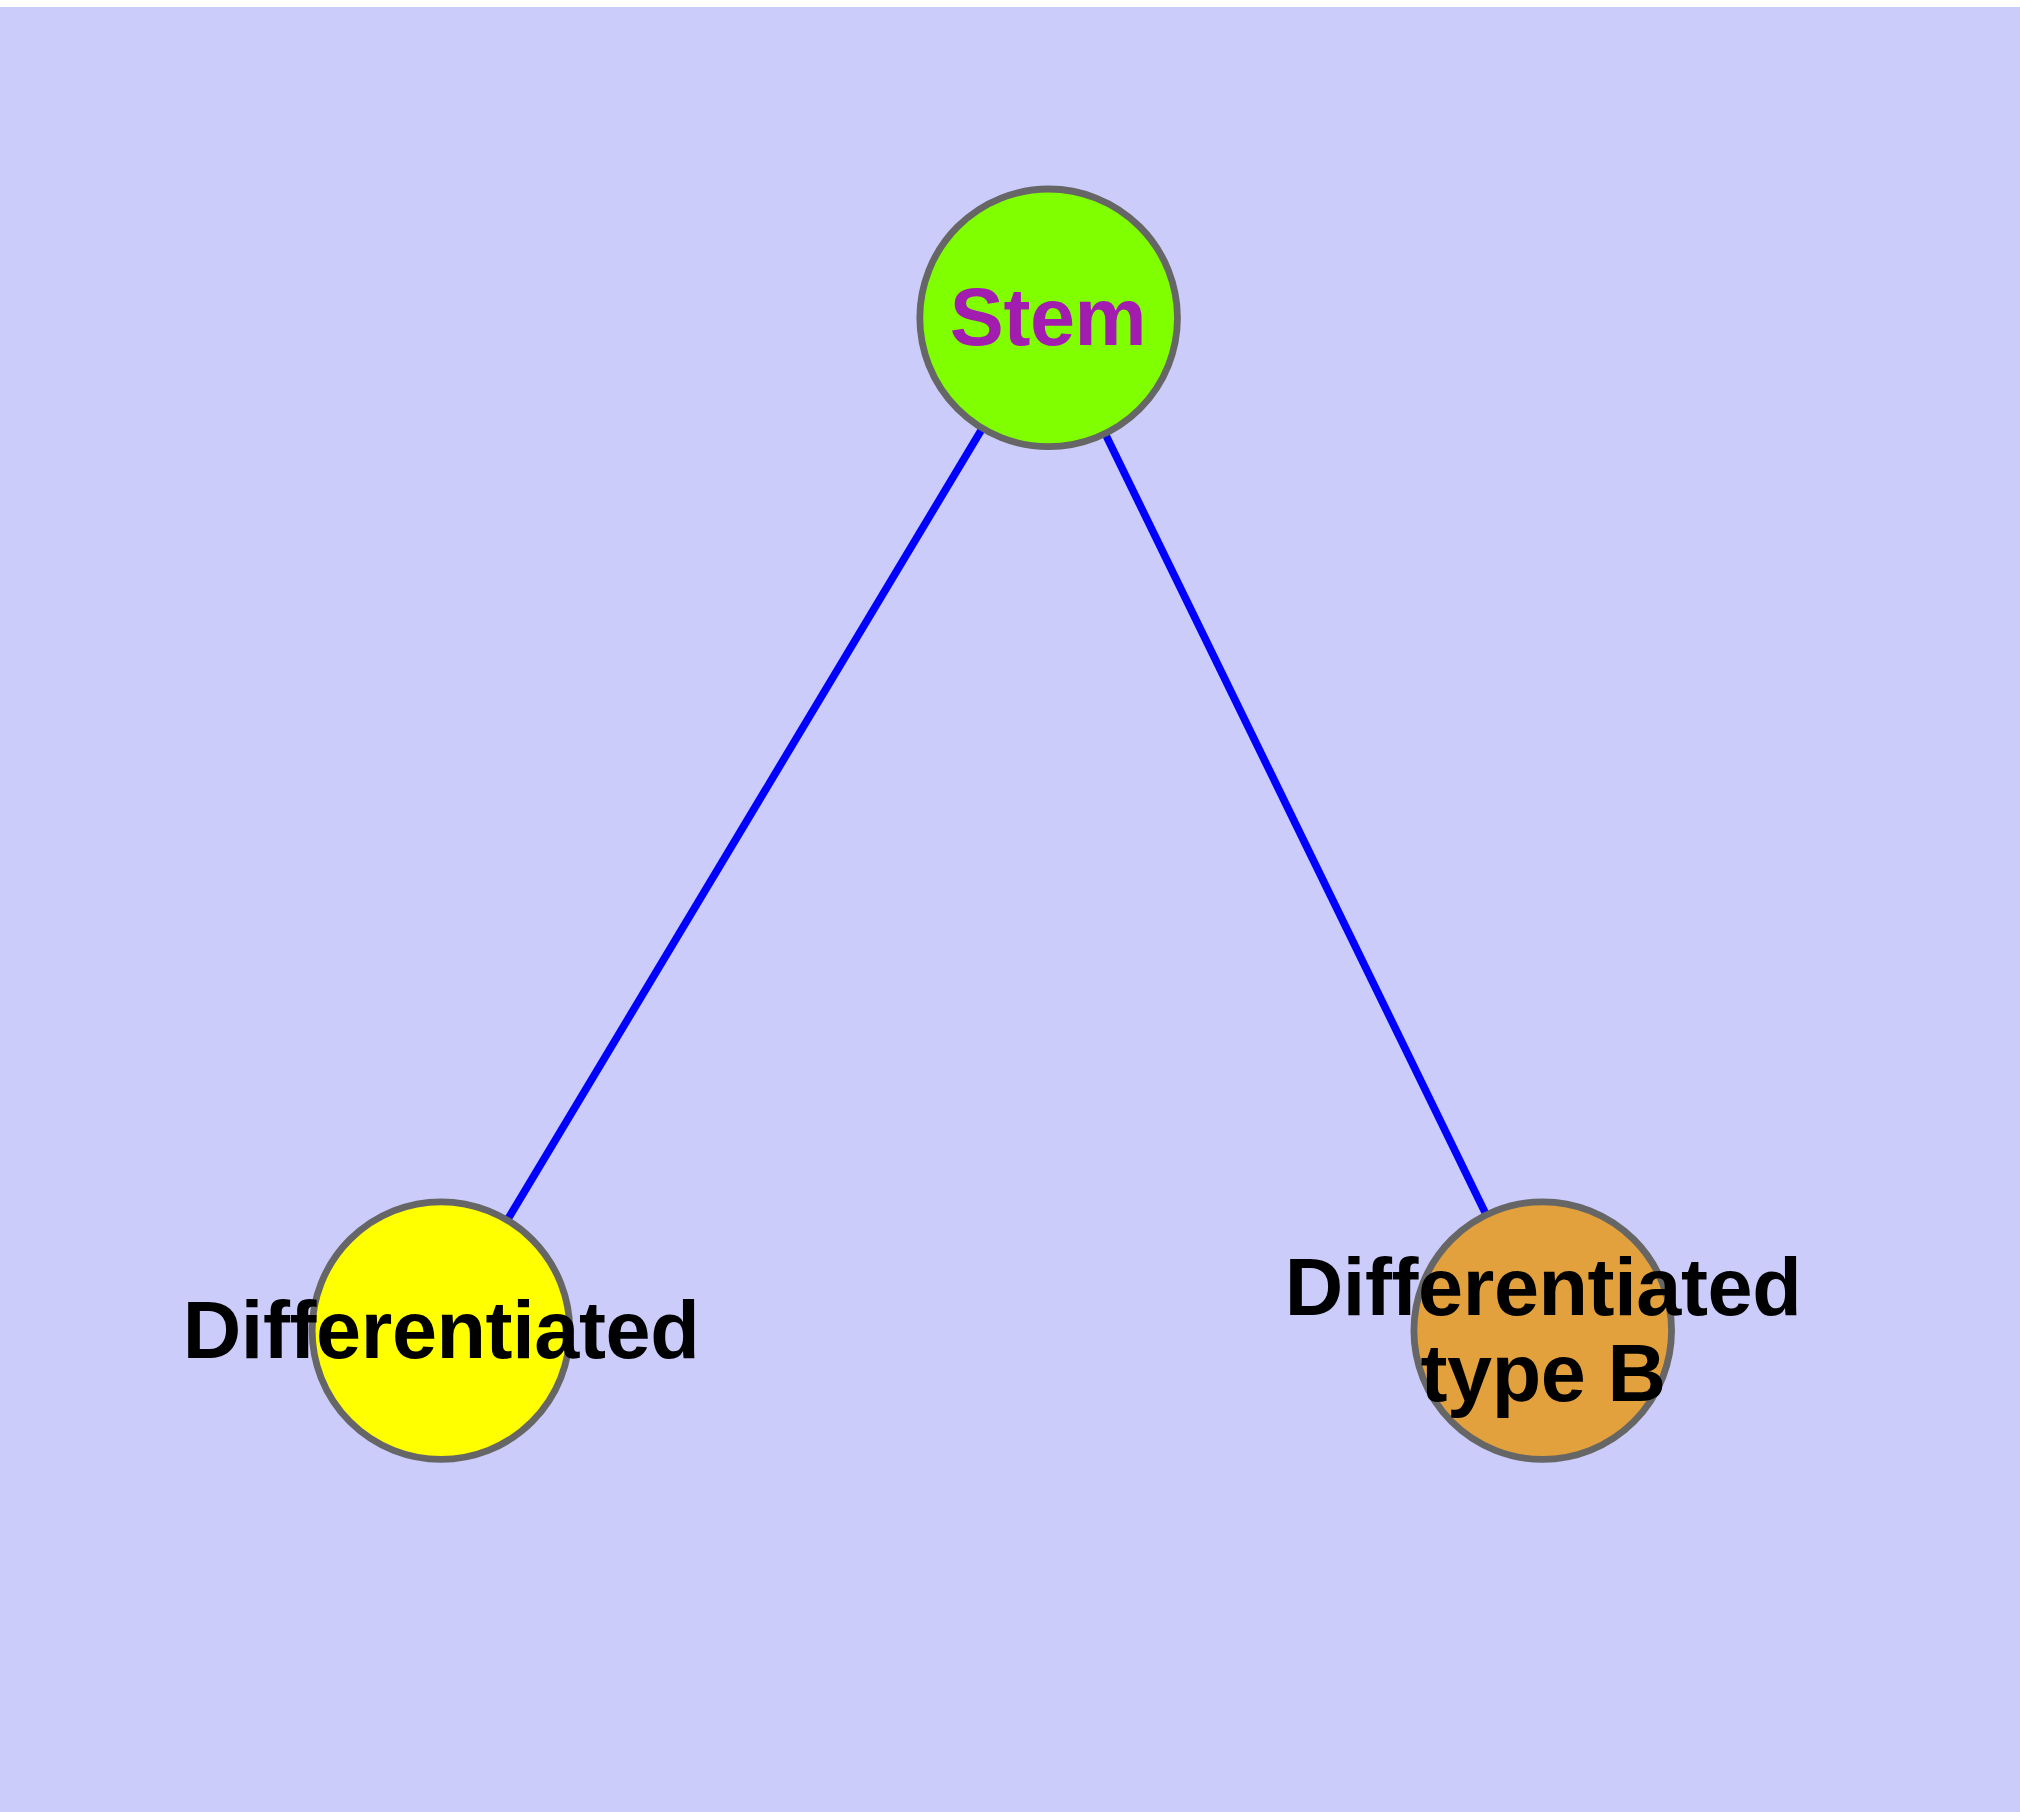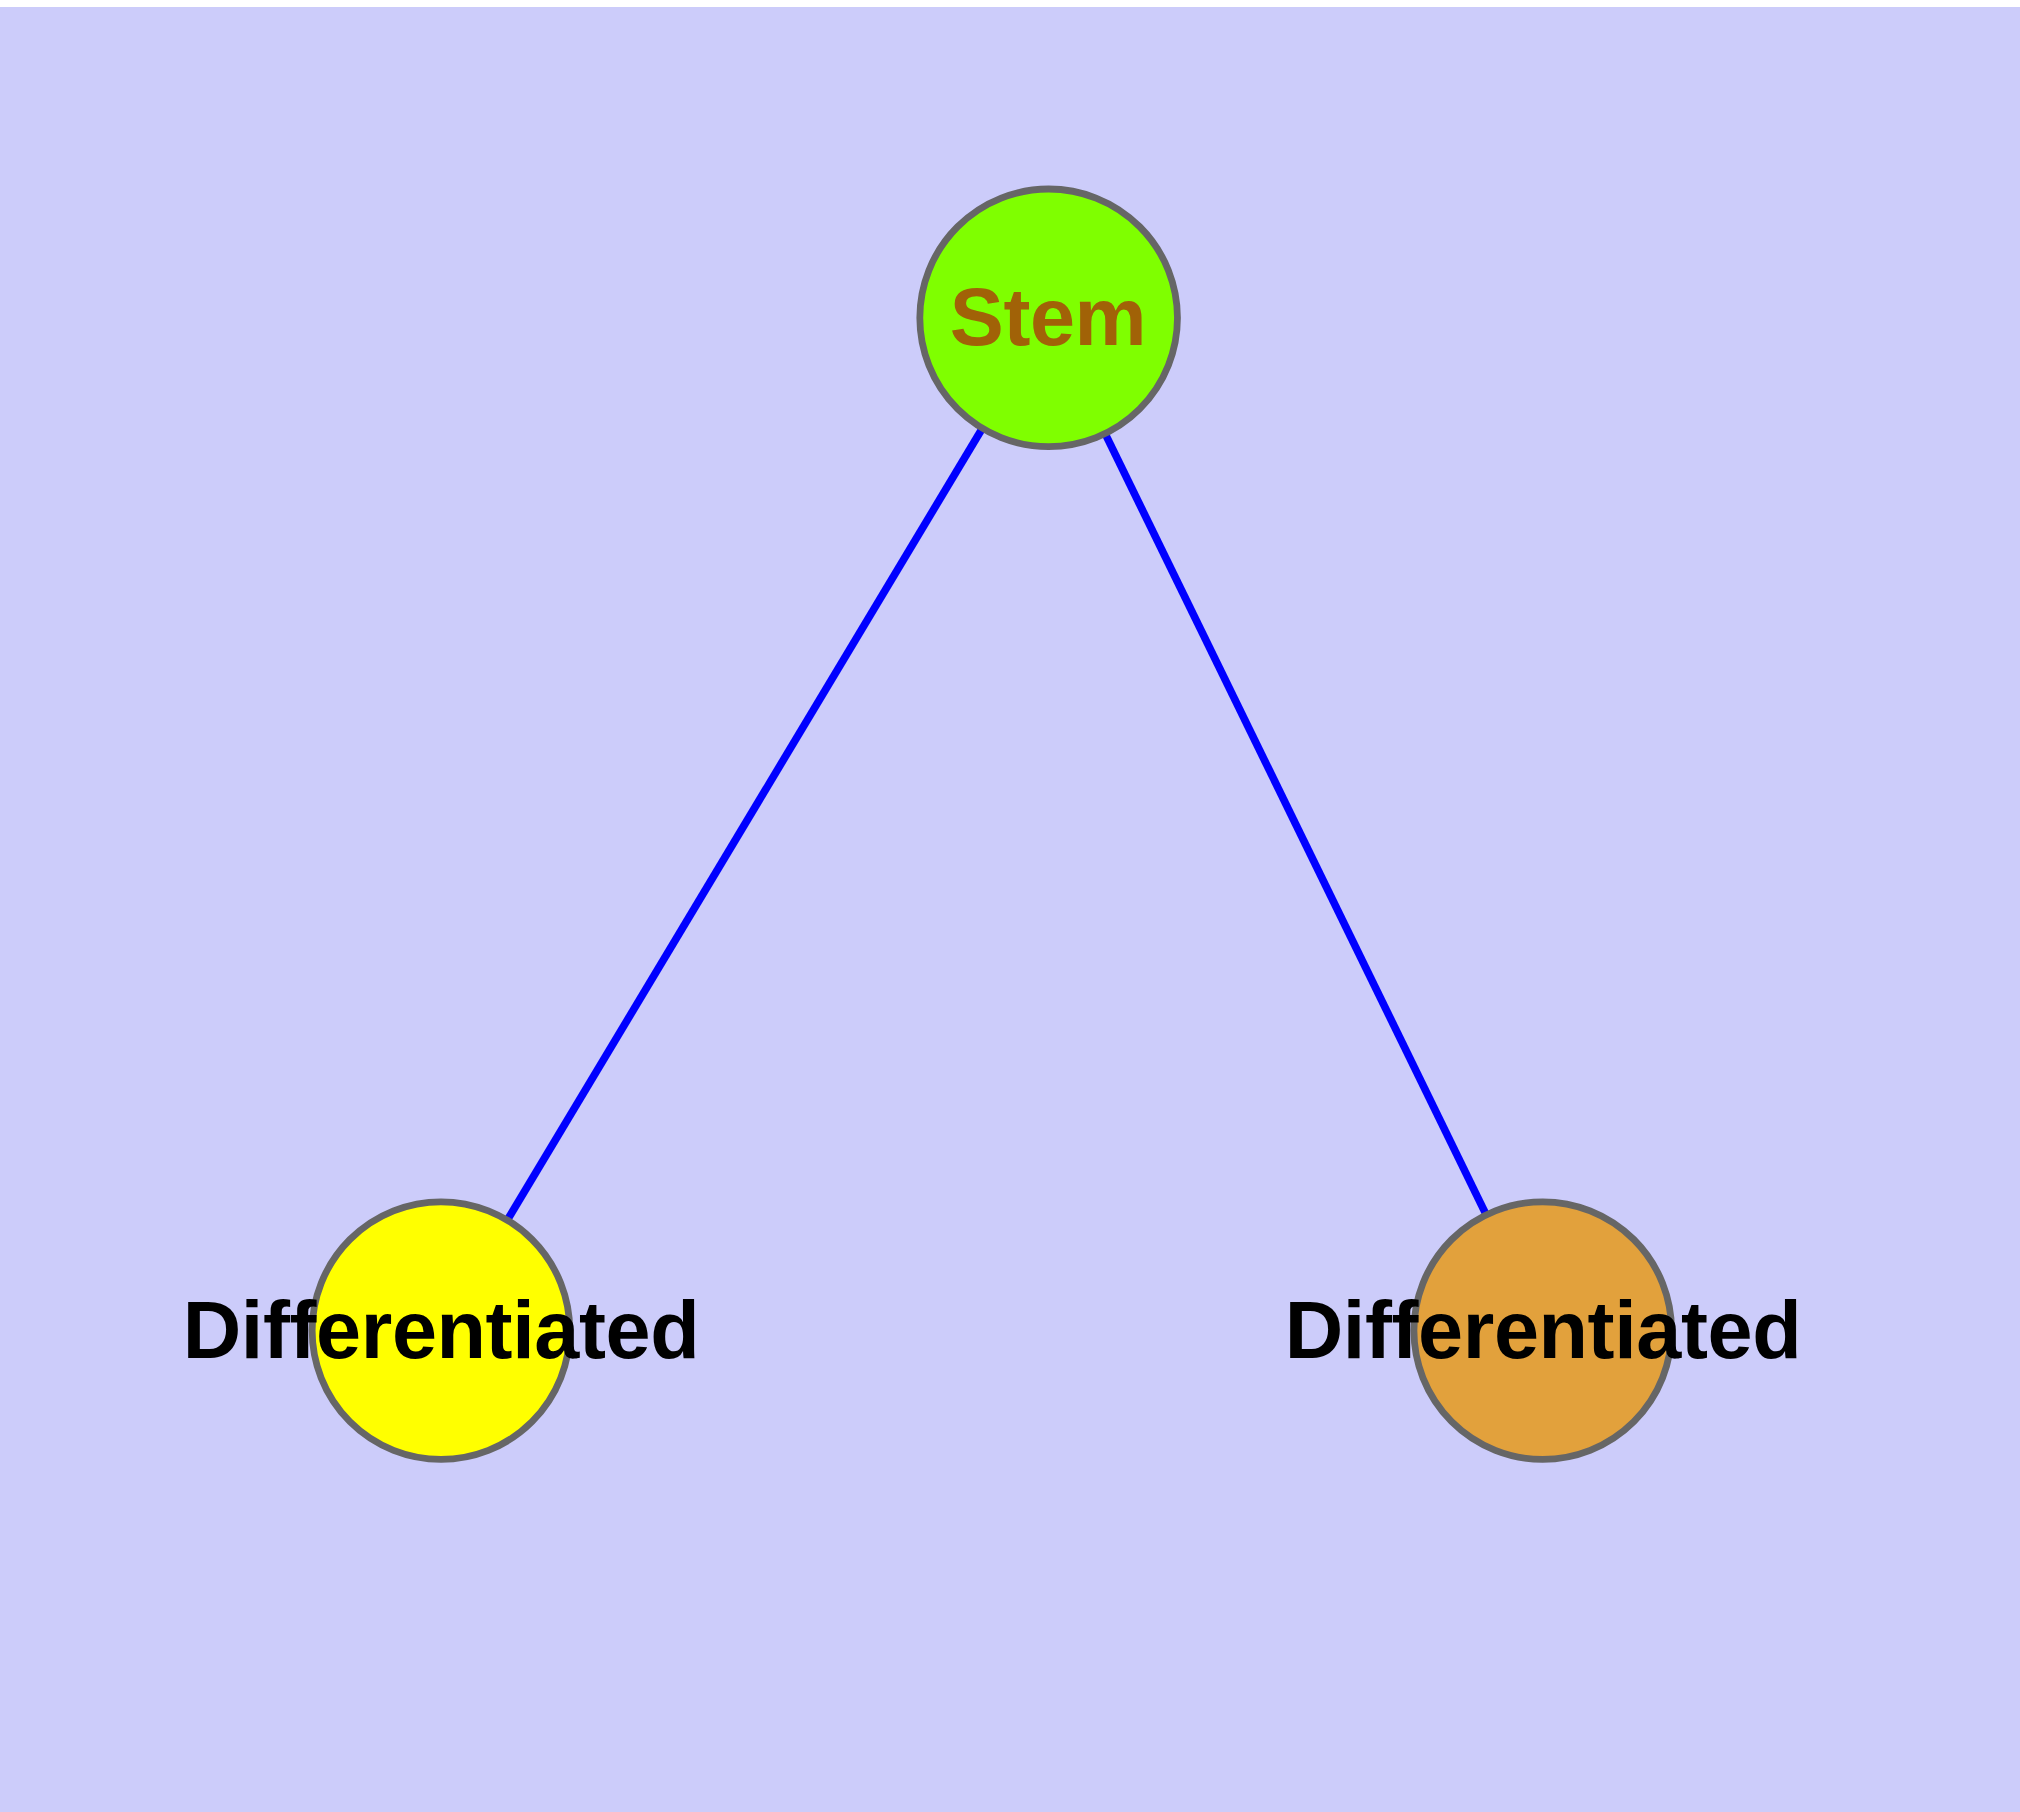--- a/index.html
+++ b/index.html
@@ -58,19 +58,19 @@
         <line x1="1304.5240850325965" y1="513.4070010530922" x2="1752.4759149674035" y2="1431.5929989469078" stroke="#0000ff" stroke-width="9" stroke-linecap="butt"></line>
       </g>
     <g id="node-layer">
         <circle cx="1237" cy="375" r="152" fill="#7fff00" stroke="#666666" stroke-width="8"></circle>
         <circle cx="520" cy="1570" r="152" fill="#ffff00" stroke="#666666" stroke-width="8"></circle>
         <circle cx="1820" cy="1570" r="152" fill="#e2a13c" stroke="#666666" stroke-width="8"></circle>
       </g>
   </svg>
 
   <div id="label-layer">
-      <div class="node-label size-main" style="left: 1048px; top: 318px; color: #a16207; font-size: 81px;"><div>Stem</div></div>
+      <div class="node-label size-main" style="left: 1048px; top: 318px; color: #a21caf; font-size: 81px;"><div>Stem</div></div>
       <div class="node-label size-main" style="left: 441px; top: 1331px; color: rgb(0, 0, 0); font-size: 81px;"><div>Differentiated</div></div>
-      <div class="node-label size-main" style="left: 1543px; top: 1331px; color: rgb(0, 0, 0); font-size: 81px;"><div>Differentiated</div></div>
+      <div class="node-label size-main" style="left: 1543px; top: 1331px; color: rgb(0, 0, 0); font-size: 81px;"><div>Differentiated</div><div>type B</div></div>
     </div>
 
 </div>
 
 
 </body></html>

